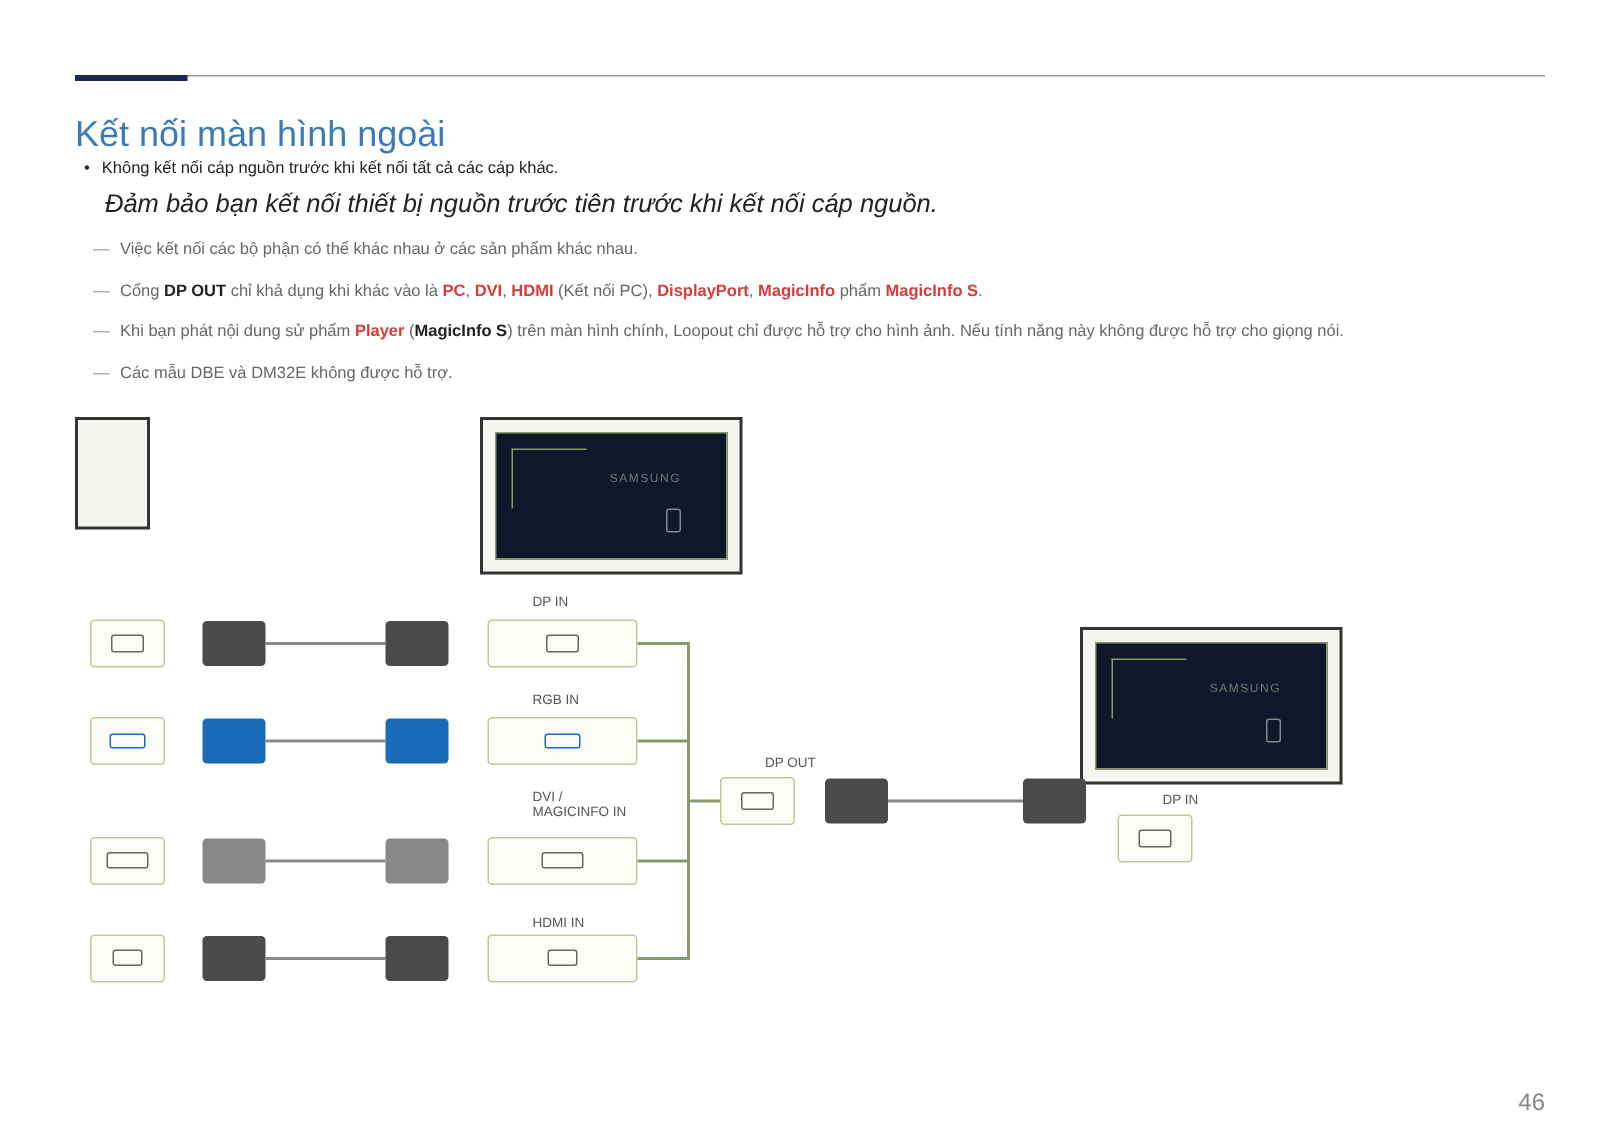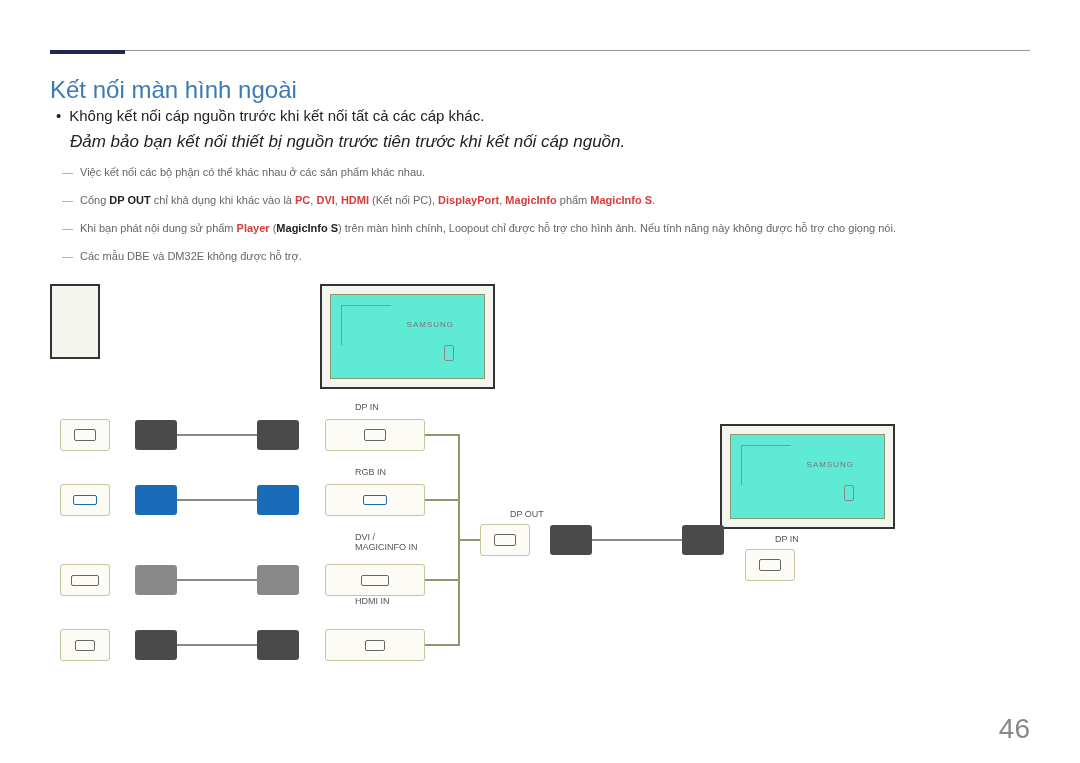--- a/index.html
+++ b/index.html
@@ -23,21 +23,21 @@
   width: 75px;
   height: 4px;
   background: #1a2852;
 }
 .title {
   color: #3a7ab8;
   font-size: 24px;
   font-weight: normal;
 }
 .bullet-text {
-  font-size: 15px;
+  font-size: 11px;
   color: #222;
   margin-left: 20px;
   line-height: 1.6;
 }
 .bullet-text::before {
   content: "•";
   margin-left: -14px;
   margin-right: 8px;
 }
 .sub-text {
@@ -110,40 +110,40 @@
   margin-left: 30px;
 }
 .monitor {
   position: absolute;
   border: 2px solid #333;
   background: #f5f5f0;
 }
 .monitor-inner {
   position: absolute;
   border: 1px solid #8a9a6a;
-  background: #5eead4;
+  background: #0f172a;
 }
 .source-box {
   position: absolute;
   left: 0px;
   top: 0px;
   width: 50px;
   height: 75px;
   border: 2px solid #333;
   background: #f5f5f0;
 }
 .green-line {
   position: absolute;
   background: #8a9a6a;
 }
 .page-num {
   position: absolute;
   bottom: 18px;
   right: 50px;
-  font-size: 28px;
+  font-size: 16px;
   color: #888;
   margin-top: 12px;
 }
 .samsung-text {
   font-size: 8px;
   color: #777;
   letter-spacing: 1px;
 }
 </style>
 </head>
@@ -214,21 +214,21 @@
   <div class="port-box" style="left:10px;top:280px;">
       <div class="port-inner dvi"></div>
     </div>
   <div class="cable-plug gray" style="left:85px;top:281px;"></div>
   <div class="cable-line" style="left:127px;top:295px;width:80px;"></div>
   <div class="cable-plug gray" style="left:207px;top:281px;"></div>
   <div class="port-box" style="left:275px;top:280px;width:100px;">
       <div class="port-inner dvi"></div>
     </div>
 
-  <div class="port-label" style="left:275px;top:312px;text-align:right;">HDMI IN</div>
+  <div class="port-label" style="left:275px;top:332px;text-align:right;">HDMI IN</div>
   <div class="port-box" style="left:10px;top:345px;">
       <div class="port-inner hdmi"></div>
     </div>
   <div class="cable-plug" style="left:85px;top:346px;"></div>
   <div class="cable-line" style="left:127px;top:360px;width:80px;"></div>
   <div class="cable-plug" style="left:207px;top:346px;"></div>
   <div class="port-box" style="left:275px;top:345px;width:100px;">
       <div class="port-inner hdmi"></div>
     </div>
 

